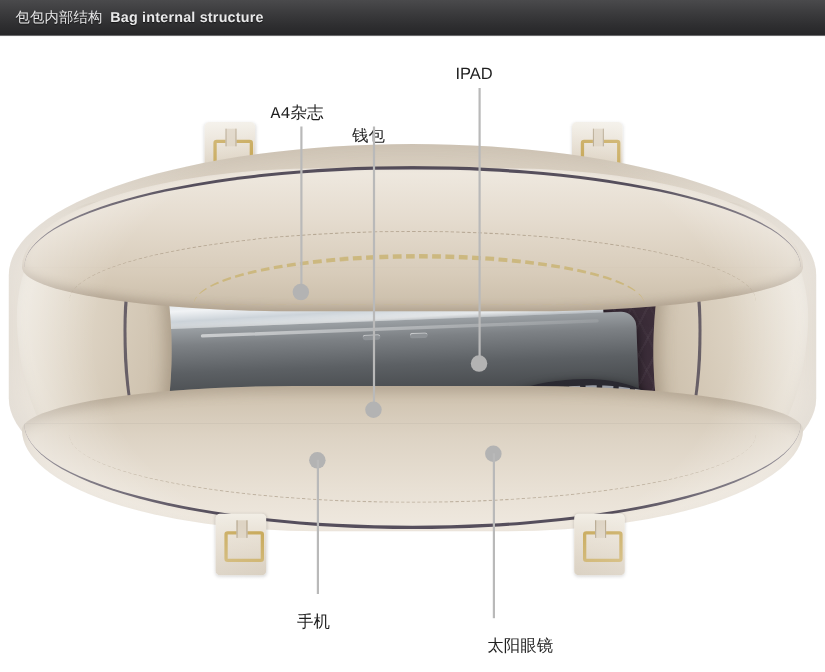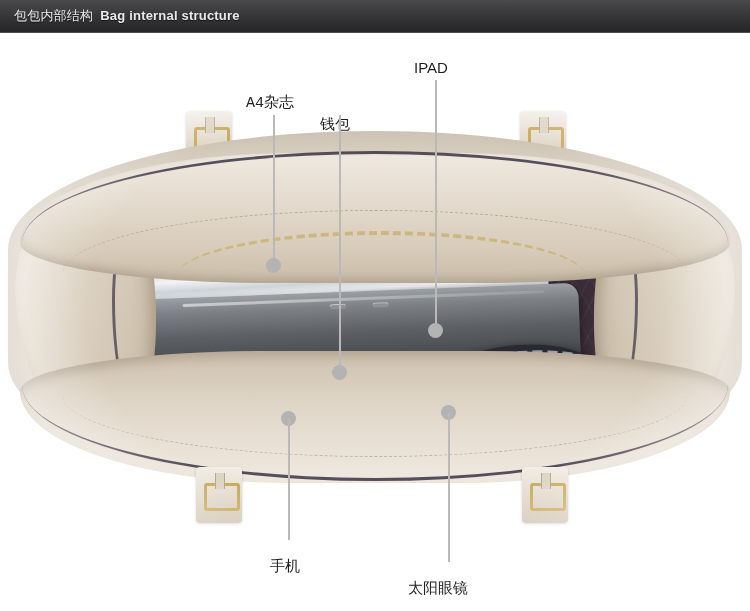--- a/index.html
+++ b/index.html
@@ -439,15 +439,15 @@
   <div class="callout-label" style="left:414px; top:60px;">IPAD</div>
   <div class="leader" style="left:435px; top:80px; height:250px;"></div>
   <div class="dot" style="left:428px; top:323px;"></div>
 
   <div class="dot" style="left:281px; top:411px;"></div>
   <div class="leader" style="left:288px; top:418px; height:122px;"></div>
   <div class="callout-label" style="left:270px; top:558px;">手机</div>
 
   <div class="dot" style="left:441px; top:405px;"></div>
   <div class="leader" style="left:448px; top:412px; height:150px;"></div>
-  <div class="callout-label" style="left:408px; top:580px;">太阳眼镜</div>
+  <div class="callout-label" style="left:443px; top:580px;">太阳眼镜</div>
 
 </div>
 
 </body></html>

